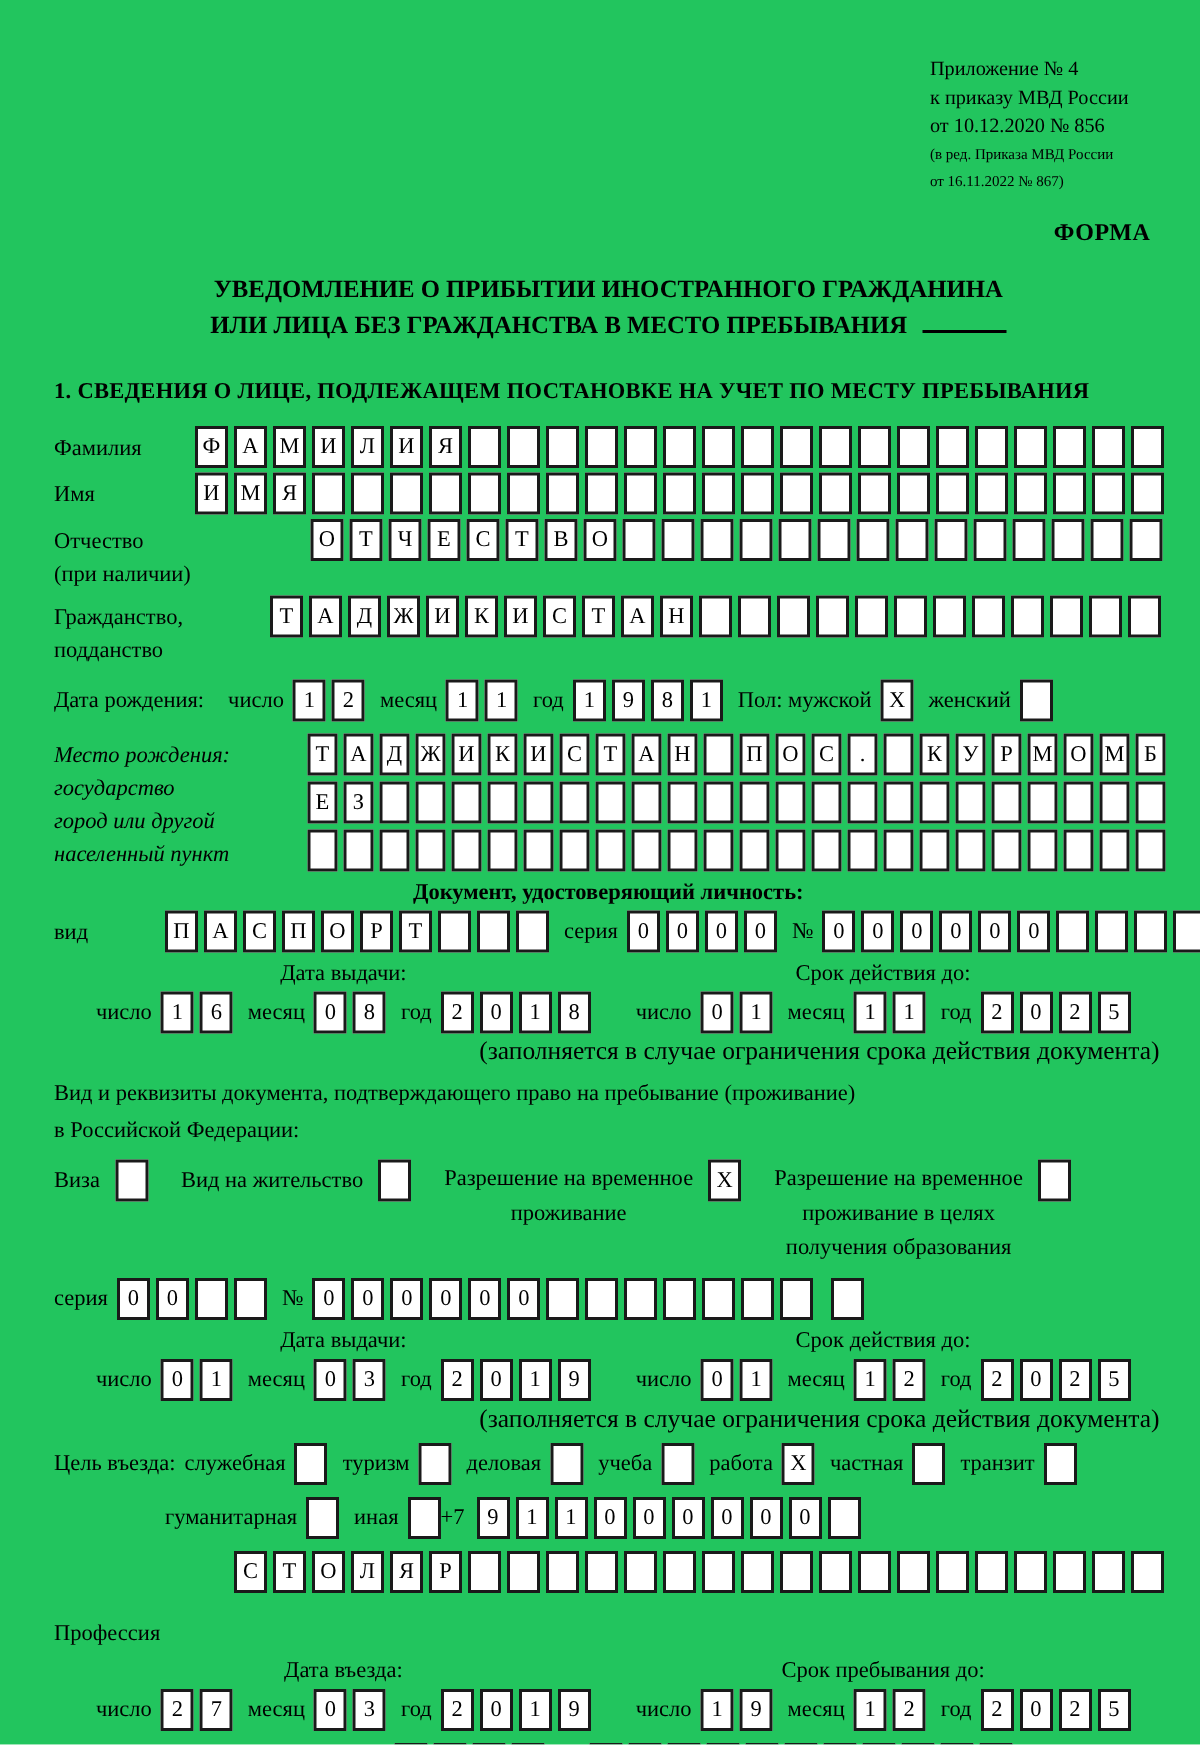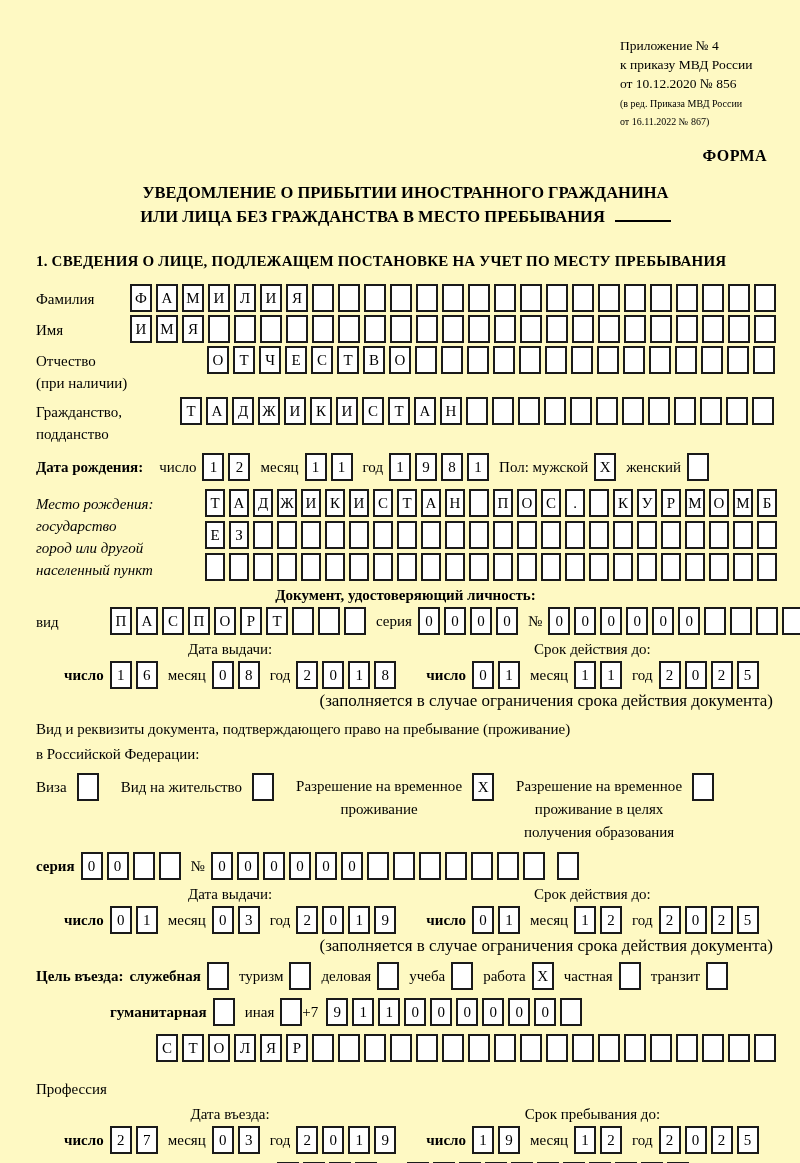--- a/index.html
+++ b/index.html
@@ -3,21 +3,21 @@
 <meta charset="utf-8">
 <style>
   * { margin:0; padding:0; box-sizing:border-box; }
   html,body { background:#ffffff; }
   body {
     width:800px; height:1163px;
     color:#000;
     font-family:"Liberation Serif","DejaVu Serif",serif;
     font-size:15px;
   }
-  .page { position:relative; width:800px; height:1163px; padding:36px 25px 0 36px; overflow:hidden; background:#fef9c3; }
+  .page { position:relative; width:800px; height:1163px; padding:36px 25px 0 36px; overflow:hidden; background:#22c55e; }
 
   .annex { margin-left:584px; font-size:13.5px; line-height:19px; }
   .edition { margin-left:584px; font-size:10px; line-height:18px; margin-top:2px; }
   .form-label { text-align:right; font-weight:bold; font-size:16px; margin:16px 8px 0 0; letter-spacing:.4px; }
 
   .title { text-align:center; font-weight:bold; font-size:16.5px; line-height:24px; margin-top:16px; }
   .title-underline { display:inline-block; width:56px; height:15px; border-bottom:2px solid #000; margin-left:10px; }
 
   .section-heading { font-weight:bold; font-size:15px; margin-top:24px; letter-spacing:.2px; }
 
@@ -36,21 +36,21 @@
     flex:0 0 auto; width:22px; height:28px;
     border:2px solid #1a1a1a;
     display:flex; align-items:center; justify-content:center;
     font-size:15px; background:#fff;
   }
   .cells.tight .cell { width:20px; }
   .cell.gap-left { margin-left:8px; }
   .cellcol { display:flex; flex-direction:column; gap:4px; }
 
   .inline-lbl { line-height:28px; padding:0 6px 0 10px; white-space:nowrap; }
-  .inline-lbl.first { padding-left:0;font-weight:bold; }
+  .inline-lbl.first { padding-left:0; }
 
   .mt8 { margin-top:8px; }
   .mt14 { margin-top:14px; }
 
   .center-heading { text-align:center; font-weight:bold; font-size:15px; margin-top:6px; }
 
   .dp { display:flex; margin-top:5px; padding-left:28px; }
   .dp-col { display:flex; flex-direction:column; width:fit-content; }
   .dp-col.right { margin-left:30px; }
   .dp-title { text-align:center; margin-bottom:3px; line-height:18px; }

